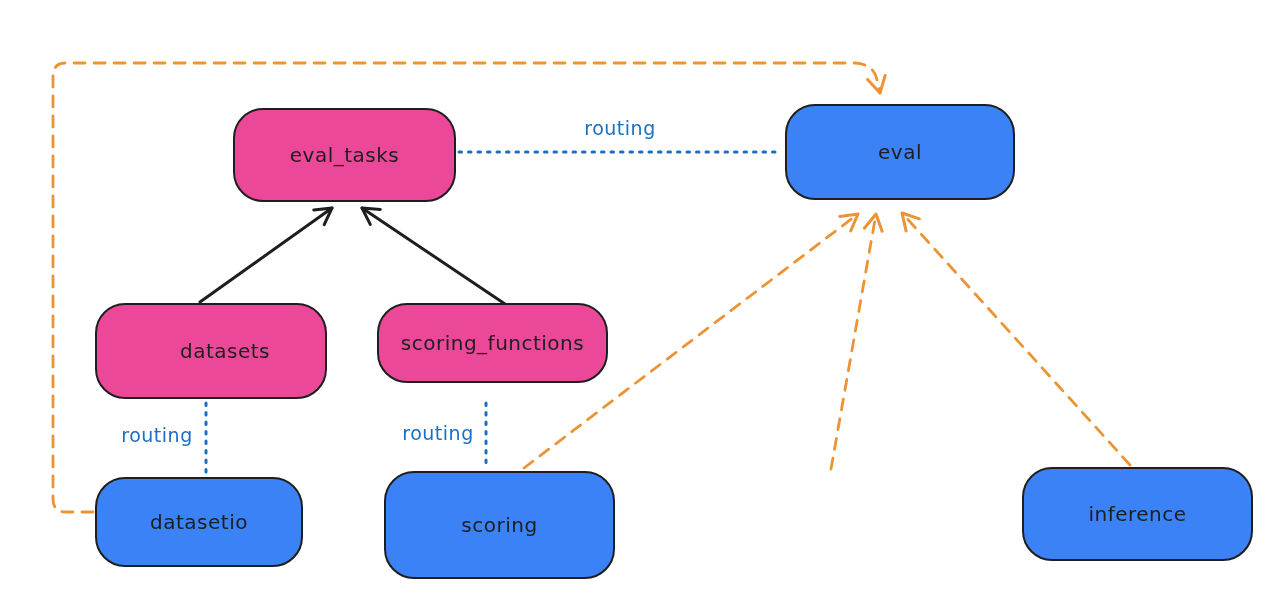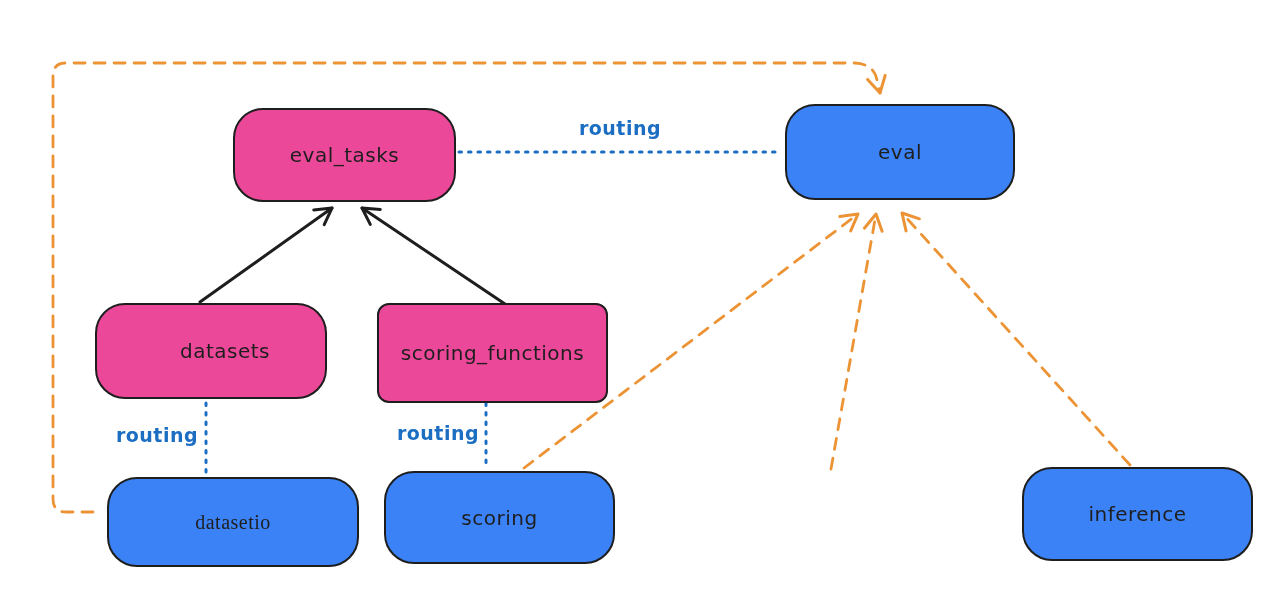--- a/index.html
+++ b/index.html
@@ -37,32 +37,32 @@
   }
   .node.blue  { background: #ec4899; }
   .node.green { background: #3b82f6; }
 
   .edge-label {
     position: absolute;
     z-index: 3;
     width: 110px;
     text-align: center;
     font-size: 19px;
-    font-weight: 700;
+    font-weight: 400;
     color: #1b6ec2;
     letter-spacing: 0.5px;
   }
 
   
   .n-eval-tasks        { left: 233px; top: 108px; width: 223px; height: 94px; }
   .n-eval              { left: 785px; top: 104px; width: 230px; height: 96px; }
   .n-datasets          { left:  95px; top: 303px; width: 232px; height: 96px; padding-left: 28px; }
-  .n-scoring-functions { left: 377px; top: 303px; width: 231px; height: 100px; border-radius: 12px; }
-  .n-datasetio         { left:  107px; top: 477px; width: 252px; height: 90px; font-family: Liberation Serif, serif; }
-  .n-scoring           { left: 384px; top: 471px; width: 231px; height: 93px; }
+  .n-scoring-functions { left: 377px; top: 303px; width: 231px; height: 80px; }
+  .n-datasetio         { left:  95px; top: 477px; width: 208px; height: 90px; }
+  .n-scoring           { left: 384px; top: 471px; width: 231px; height: 108px; }
   .n-agents            { left: 710px; top: 472px; width: 228px; height: 91px; }
   .n-inference         { left: 1022px; top: 467px; width: 231px; height: 94px; }
 
   .l-routing-main     { left: 565px; top: 117px; }
   .l-routing-datasets { left: 102px; top: 424px; }
   .l-routing-scoring  { left: 383px; top: 422px; }
 </style>
 </head>
 <body>
 

